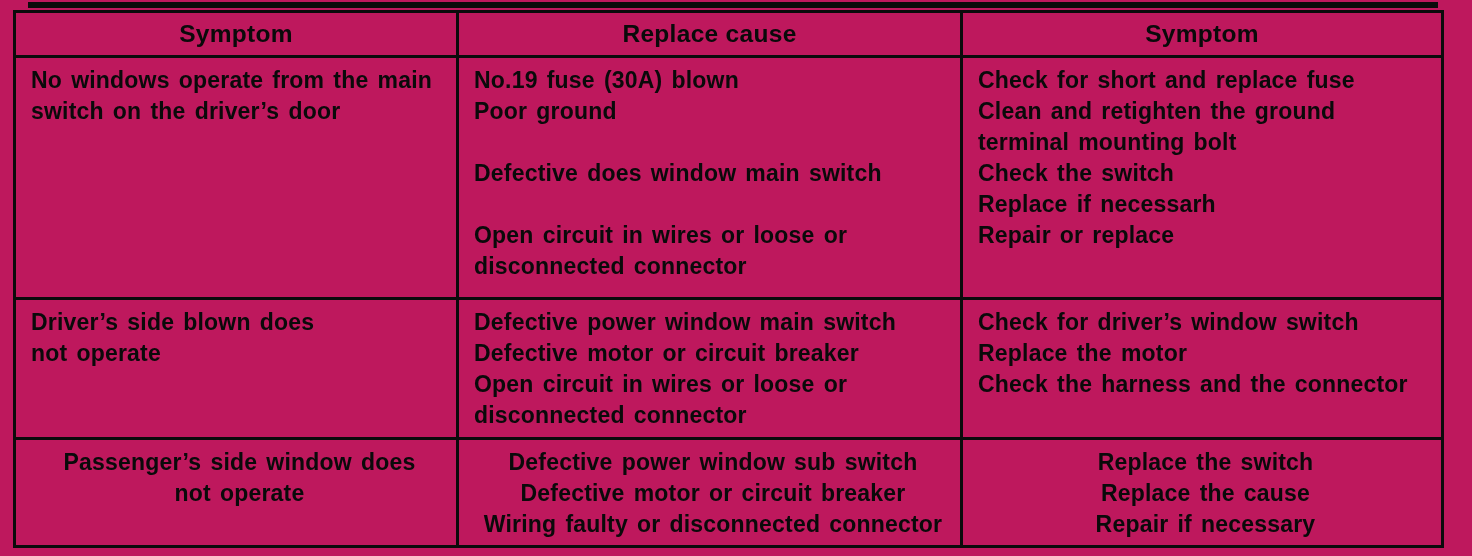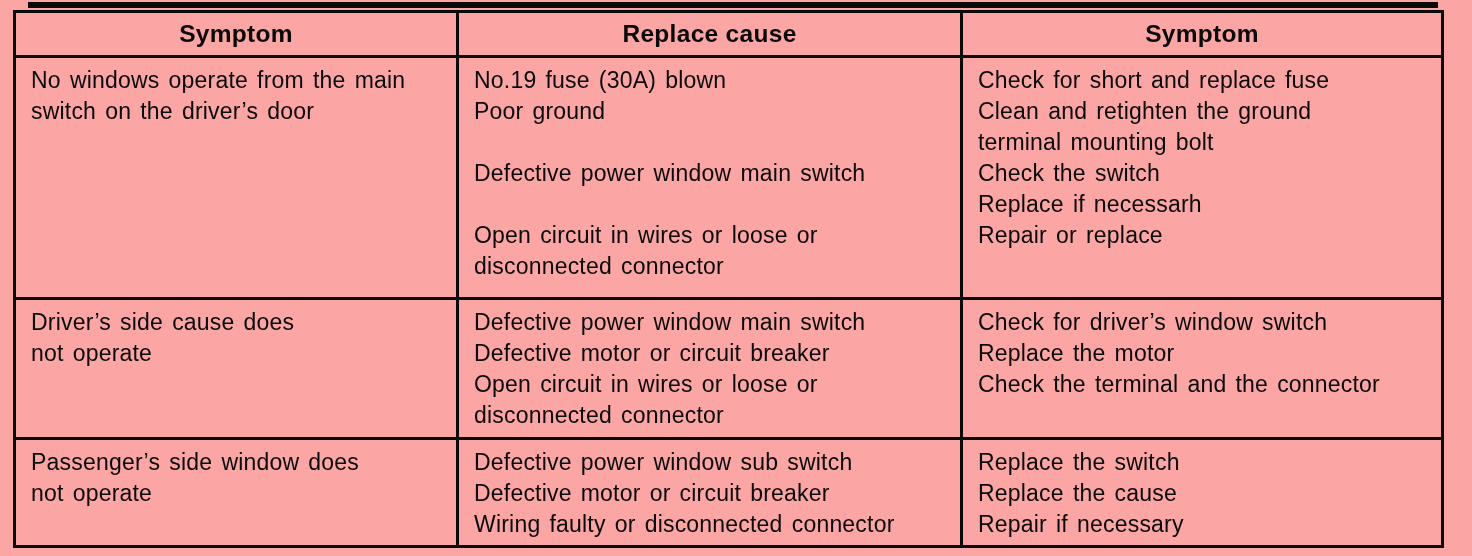--- a/index.html
+++ b/index.html
@@ -8,21 +8,21 @@
     background: #ffffff;
   }
   body {
     font-family: "Liberation Sans", sans-serif;
     color: #0a0a0a;
   }
   .page {
     position: relative;
     width: 1472px;
     height: 556px;
-    background: #fca5a5;
+    background: #be185d;
     overflow: hidden;
   }
   .top-rule {
     position: absolute;
     left: 28px;
     top: 2px;
     width: 1410px;
     height: 6px;
     background: #0b0b0b;
   }
@@ -45,32 +45,32 @@
     vertical-align: middle;
     text-align: center;
     font-size: 24.5px;
     font-weight: bold;
     letter-spacing: 0.3px;
     padding: 0;
   }
   table.trouble td {
     font-size: 23px;
     line-height: 31px;
-    font-weight: 400;
+    font-weight: 700;
     letter-spacing: 0.2px;
     word-spacing: 2.5px;
     padding: 7px 8px 0 15px;
     white-space: pre-line;
   }
   col.c1 { width: 443px; }
   col.c2 { width: 504px; }
   col.c3 { width: 481px; }
   tr.r1 td { height: 242px; }
   tr.r2 td { height: 140px; }
-  tr.r3 td { height: 108px; }
+  tr.r3 td { height: 108px; text-align: center; }
 </style>
 </head>
 <body>
 
 <div class="page">
 
   <div class="top-rule"></div>
 
   <table class="trouble">
     <colgroup>
@@ -85,41 +85,41 @@
         <th>Symptom</th>
       </tr>
     </thead>
     <tbody>
       <tr class="r1">
         <td>No windows operate from the main
 switch on the driver’s door</td>
         <td>No.19 fuse (30A) blown
 Poor ground
 
-Defective power window main switch
+Defective does window main switch
 
 Open circuit in wires or loose or
 disconnected connector</td>
         <td>Check for short and replace fuse
 Clean and retighten the ground
 terminal mounting bolt
 Check the switch
 Replace if necessarh
 Repair or replace</td>
       </tr>
       <tr class="r2">
-        <td>Driver’s side cause does
+        <td>Driver’s side blown does
 not operate</td>
         <td>Defective power window main switch
 Defective motor or circuit breaker
 Open circuit in wires or loose or
 disconnected connector</td>
         <td>Check for driver’s window switch
 Replace the motor
-Check the terminal and the connector</td>
+Check the harness and the connector</td>
       </tr>
       <tr class="r3">
         <td>Passenger’s side window does
 not operate</td>
         <td>Defective power window sub switch
 Defective motor or circuit breaker
 Wiring faulty or disconnected connector</td>
         <td>Replace the switch
 Replace the cause
 Repair if necessary</td>

